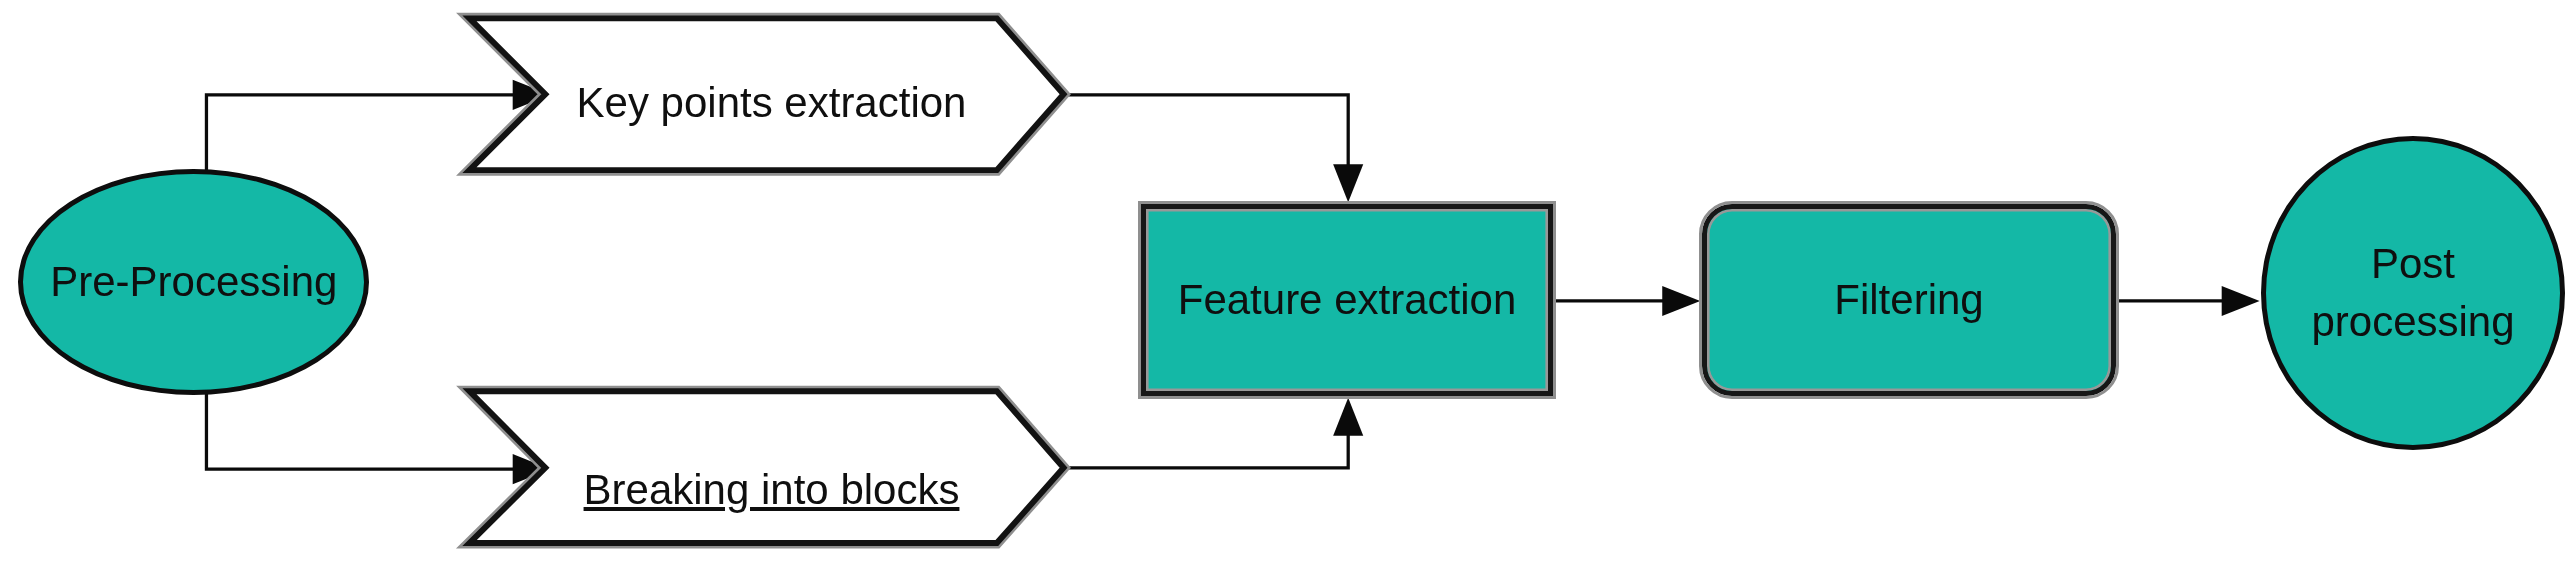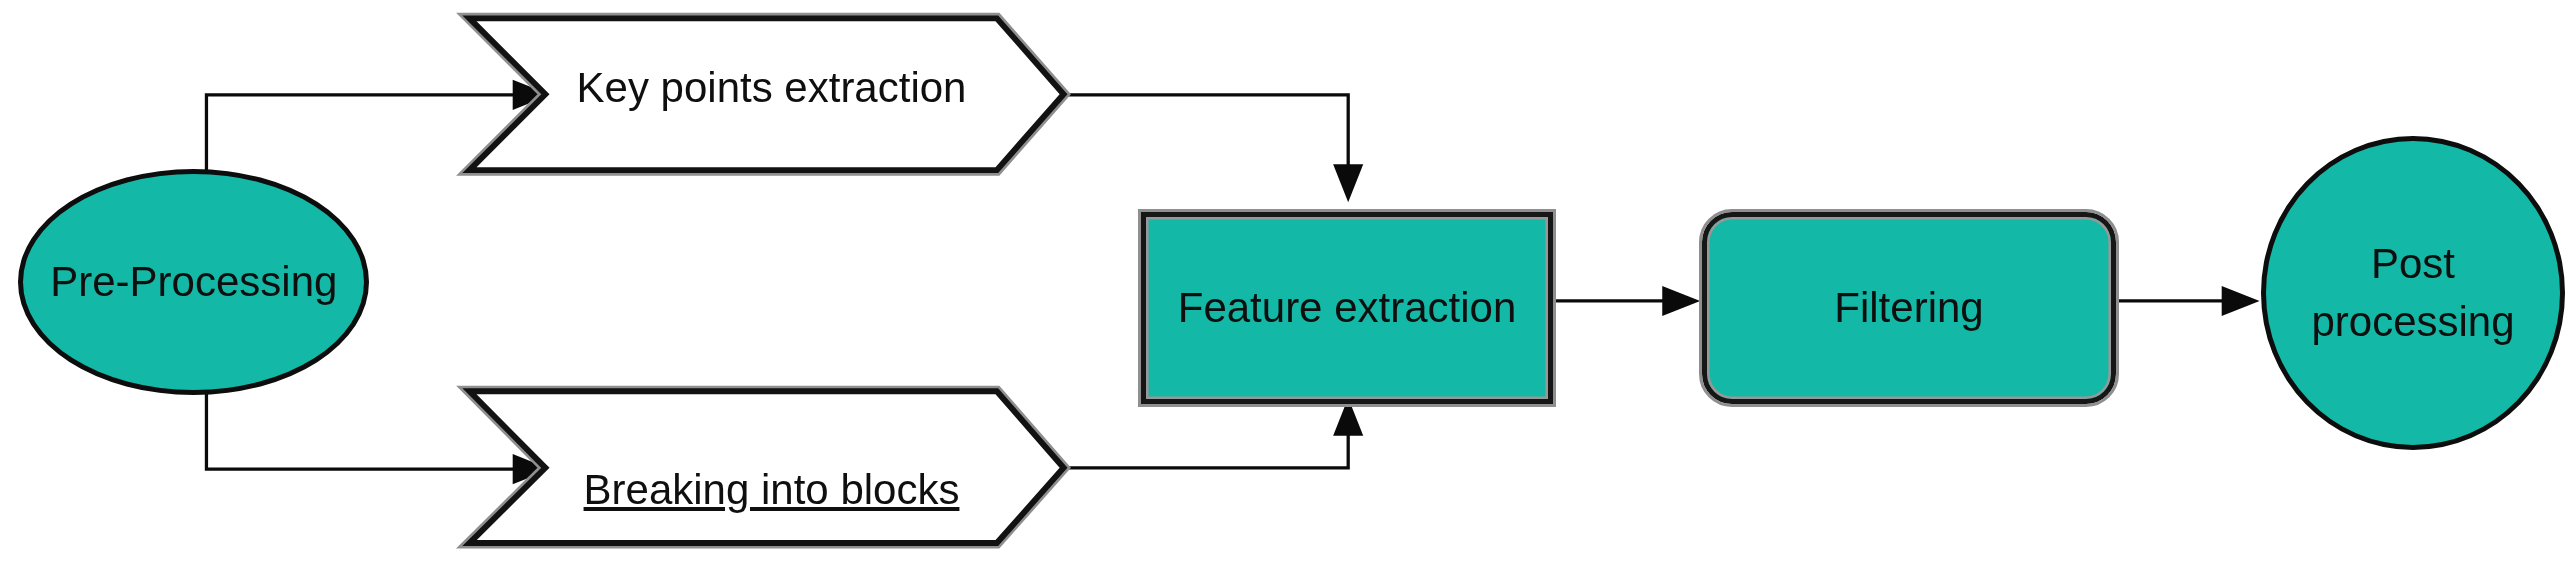--- a/index.html
+++ b/index.html
@@ -29,21 +29,20 @@
     font-size: 42px;
     line-height: 1.3;
     color: #0f0f0f;
     box-sizing: border-box;
     background: #14b8a6;
   }
   .rect-node {
     border: 5.2px solid #161616;
     outline: 3.9px solid #8f8f8f;
     box-shadow: inset 0 0 0 2.6px #989898;
-    margin-top: 8px;
   }
   .ellipse-node {
     border: 5.9px solid #0d0d0d;
     border-radius: 50%;
   }
   .chevron-label {
     position: absolute;
     display: flex;
     align-items: center;
     justify-content: center;
@@ -88,21 +87,21 @@
     <g fill="#ffffff" stroke-width="9" stroke-linejoin="miter" stroke="#121212">
       <polygon points="717,28 1523,28 1625,144 1523,260 717,260 833,144"></polygon>
       <polygon points="717,598 1523,598 1625,715 1523,830 717,830 833,715"></polygon>
     </g>
   </svg>
 
   <div class="node ellipse-node" style="left:18.3px; top:169px; width:351px; height:226px;">
     <span>Pre-Processing</span>
   </div>
 
-  <div class="chevron-label" style="left:545px; top:12px; width:453px; height:152px;">
+  <div class="chevron-label" style="left:545px; top:27px; width:453px; height:152px;">
     <span>Key points extraction</span>
   </div>
 
   <div class="chevron-label" style="left:545px; top:414px; width:453px; height:152px;text-decoration:underline;">
     <span>Breaking into blocks</span>
   </div>
 
   <div class="node rect-node" style="left:1141px; top:204px; width:412px; height:192px;">
     <span>Feature extraction</span>
   </div>

